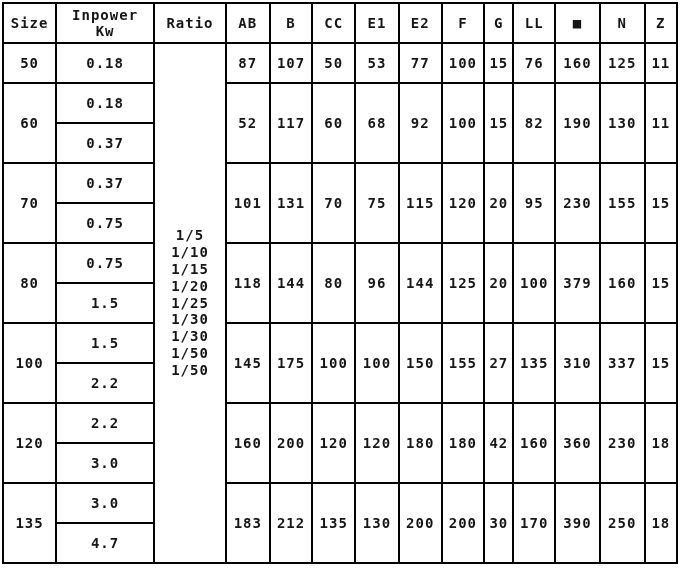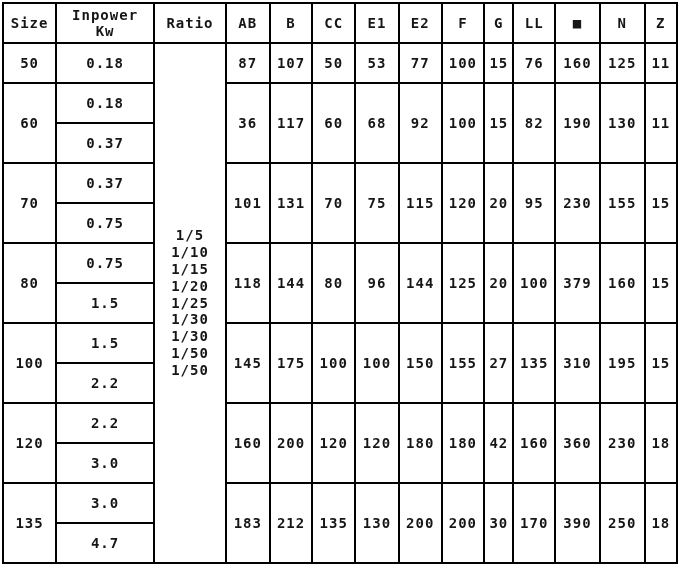--- a/index.html
+++ b/index.html
@@ -128,21 +128,21 @@
         <td rowspan="1">100</td>
         <td rowspan="1">15</td>
         <td rowspan="1">76</td>
         <td rowspan="1">160</td>
         <td rowspan="1">125</td>
         <td rowspan="1">11</td>
       </tr>
       <tr>
         <td rowspan="2">60</td>
         <td>0.18</td>
-        <td rowspan="2">36</td>
+        <td rowspan="2">52</td>
         <td rowspan="2">117</td>
         <td rowspan="2">60</td>
         <td rowspan="2">68</td>
         <td rowspan="2">92</td>
         <td rowspan="2">100</td>
         <td rowspan="2">15</td>
         <td rowspan="2">82</td>
         <td rowspan="2">190</td>
         <td rowspan="2">130</td>
         <td rowspan="2">11</td>
@@ -191,21 +191,21 @@
         <td>1.5</td>
         <td rowspan="2">145</td>
         <td rowspan="2">175</td>
         <td rowspan="2">100</td>
         <td rowspan="2">100</td>
         <td rowspan="2">150</td>
         <td rowspan="2">155</td>
         <td rowspan="2">27</td>
         <td rowspan="2">135</td>
         <td rowspan="2">310</td>
-        <td rowspan="2">195</td>
+        <td rowspan="2">337</td>
         <td rowspan="2">15</td>
       </tr>
       <tr>
         <td>2.2</td>
       </tr>
       <tr>
         <td rowspan="2">120</td>
         <td>2.2</td>
         <td rowspan="2">160</td>
         <td rowspan="2">200</td>

